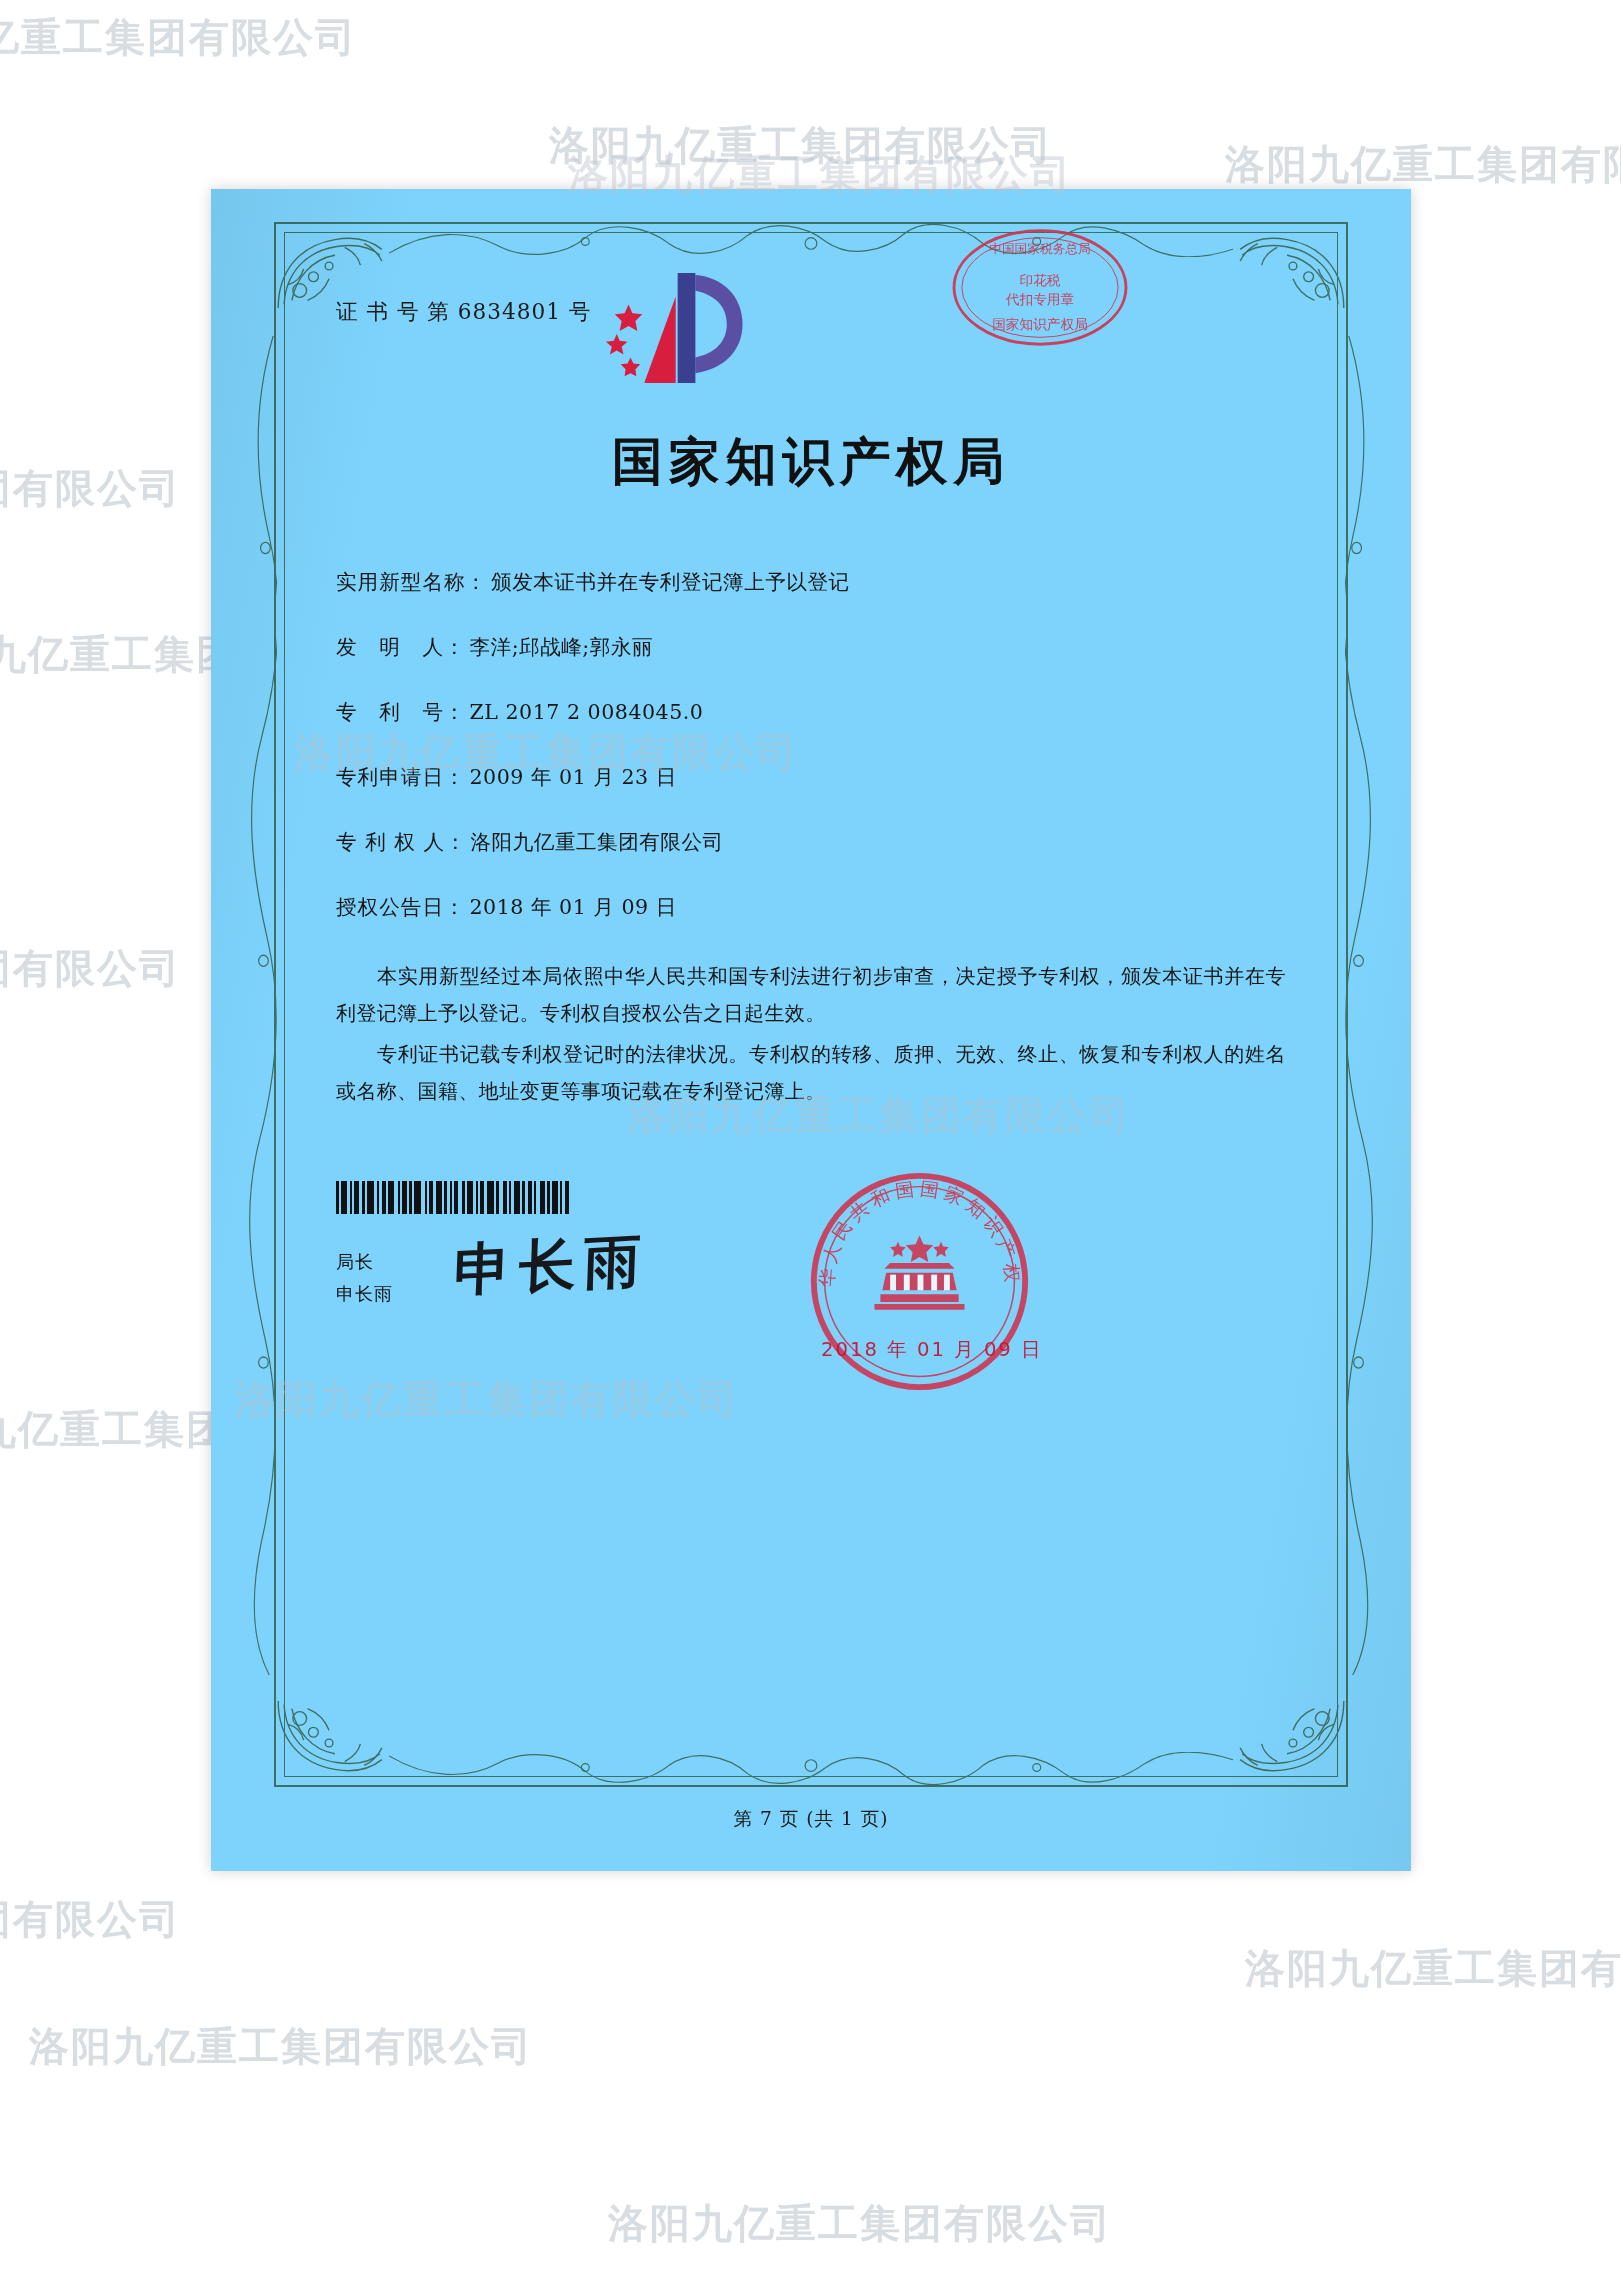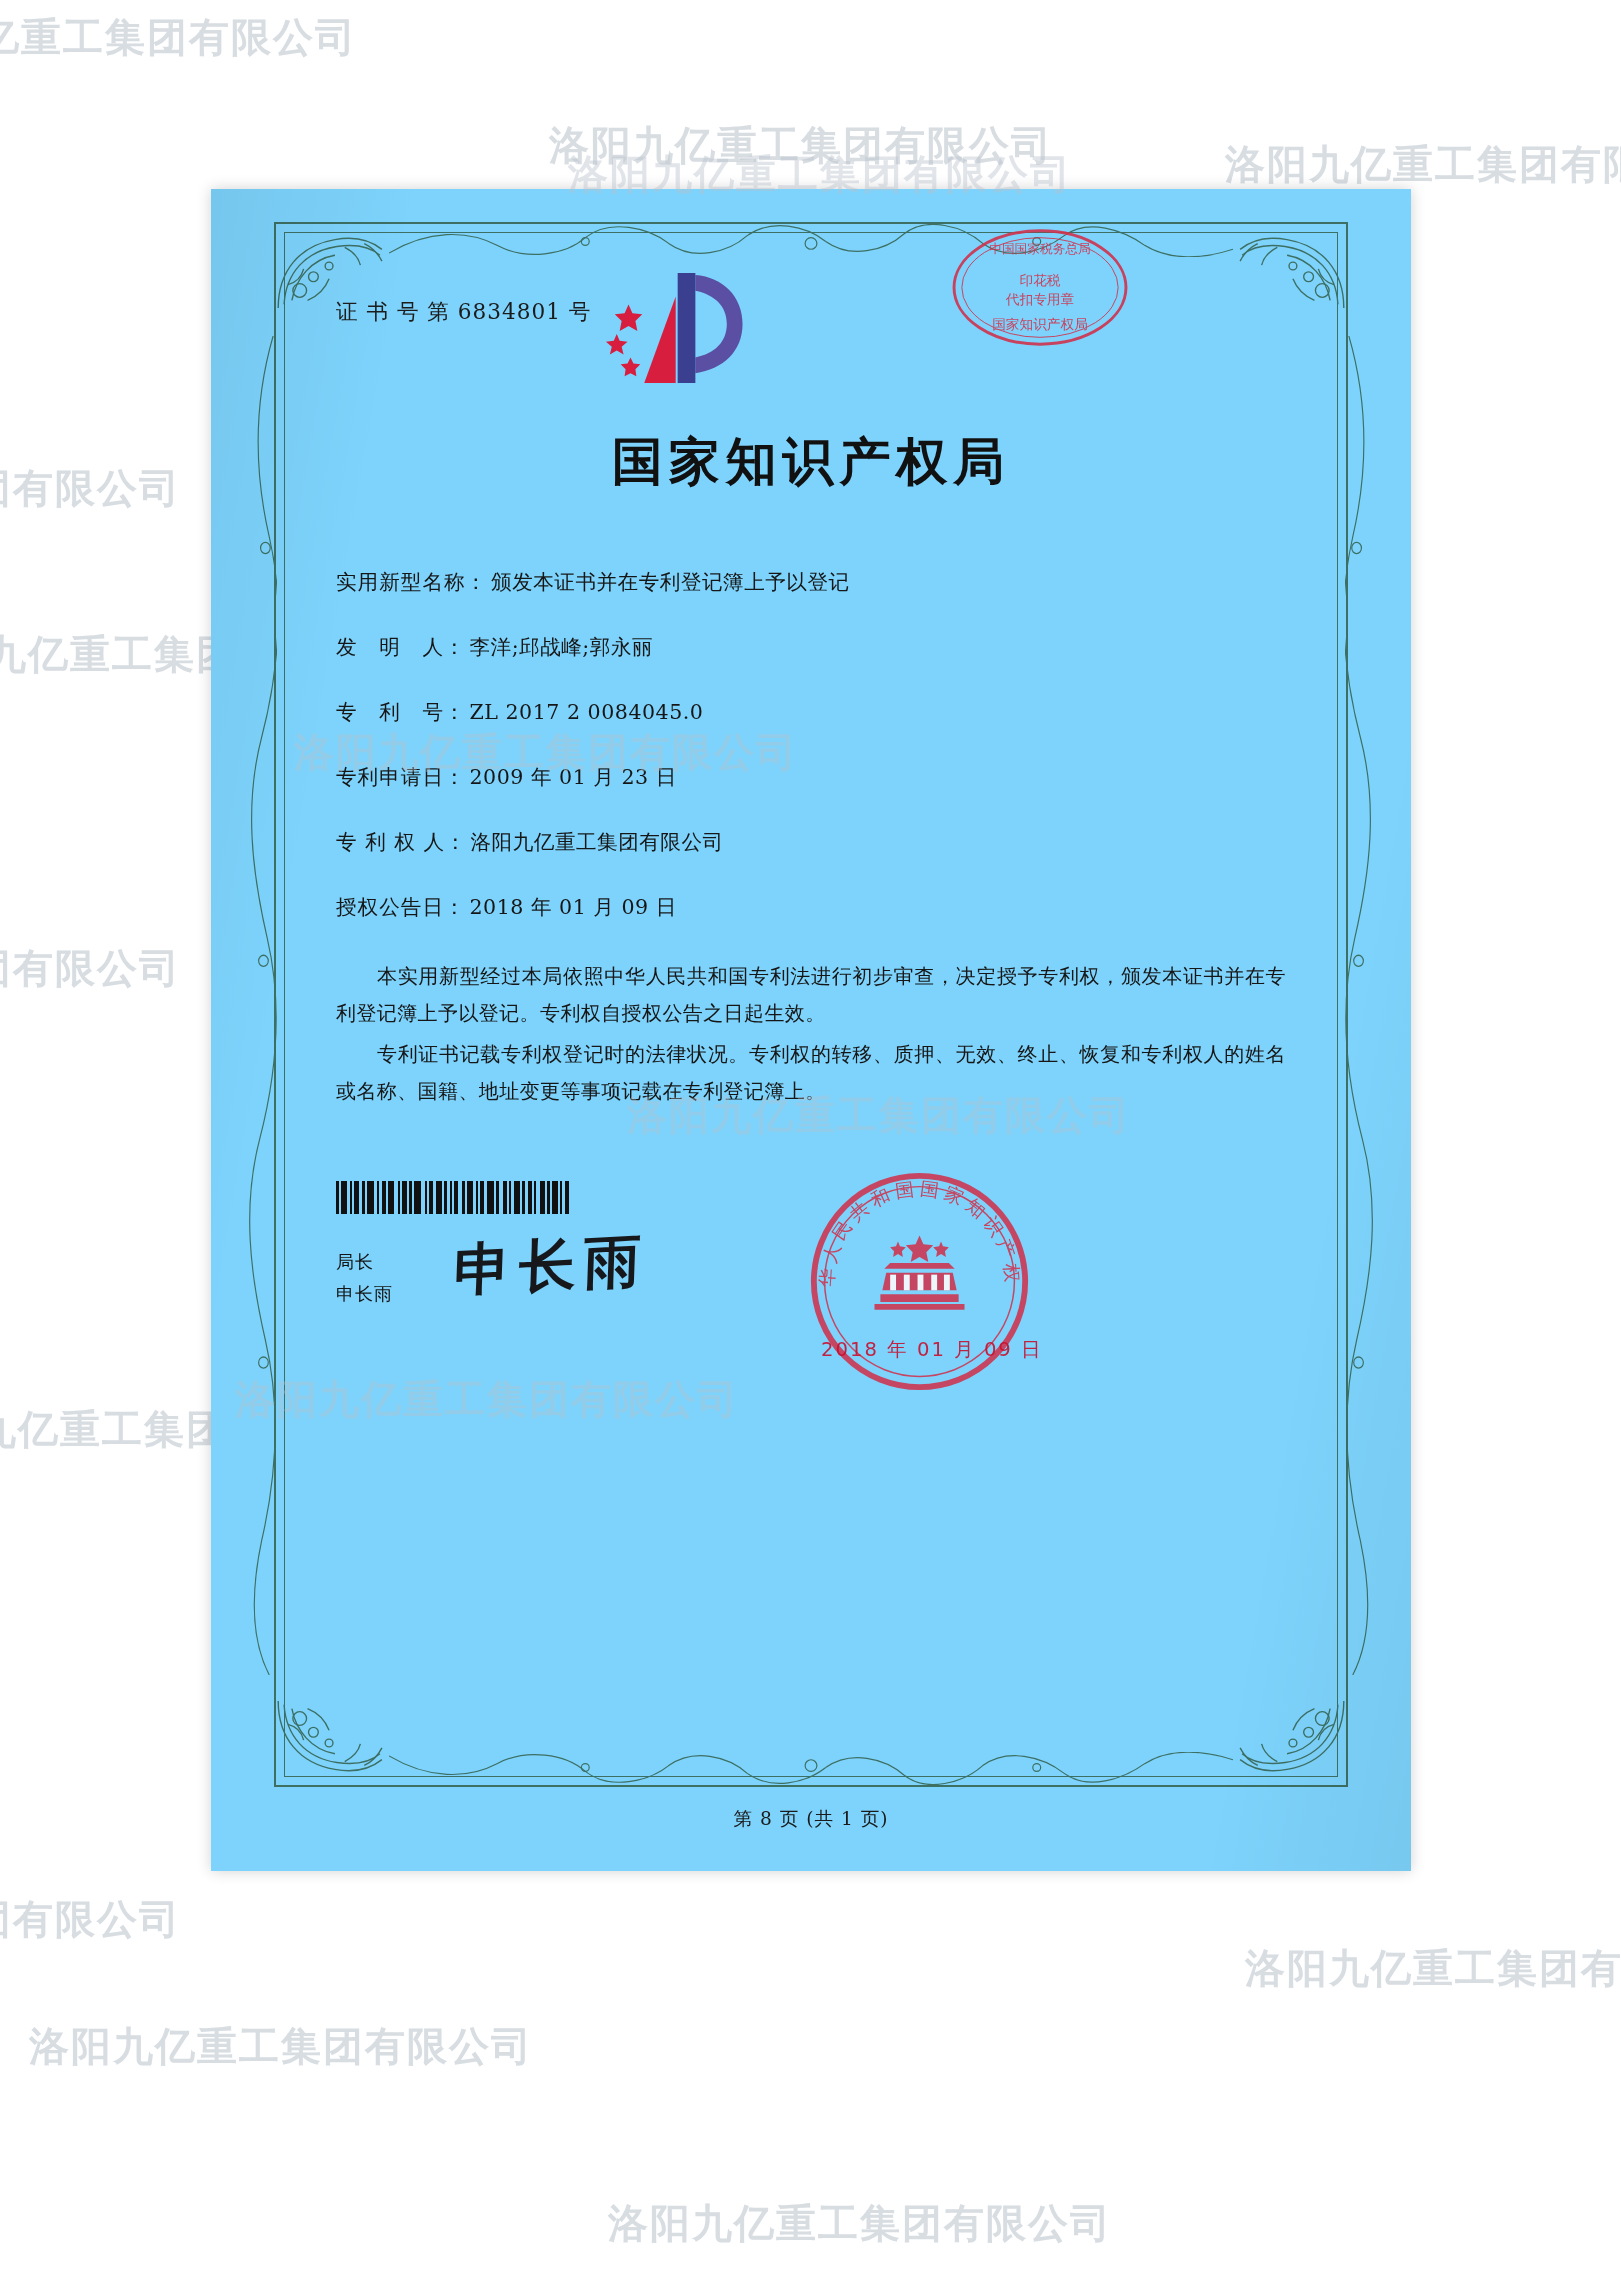--- a/index.html
+++ b/index.html
@@ -529,21 +529,21 @@
         <rect x="25" y="-14" width="6" height="16" fill="#fdfdfb"></rect>
         <path d="M-36 -20 L36 -20 L30 -26 L-30 -26 Z" fill="#d0334d"></path>
         <path d="M0 -54 l4 9 10 1 -7 7 2 10 -9 -5 -9 5 2 -10 -7 -7 10 -1 z" fill="#d0334d"></path>
         <path d="M-22 -48 l2 5 6 1 -4 4 1 6 -5 -3 -5 3 1 -6 -4 -4 6 -1 z" fill="#d0334d"></path>
         <path d="M22 -48 l2 5 6 1 -4 4 1 6 -5 -3 -5 3 1 -6 -4 -4 6 -1 z" fill="#d0334d"></path>
       </g>
     </svg>
   </div>
   <div class="seal-date">2018 年 01 月 09 日</div>
 
-  <div class="page-foot">第 8 页 (共 1 页)</div>
+  <div class="page-foot">第 7 页 (共 1 页)</div>
 
   <div class="sheet-shade"></div>
 </div>
 
 <div class="wm-layer wm-front">
   <div class="wm" style="left:568px; top:147px; opacity:.42;">洛阳九亿重工集团有限公司</div>
   <div class="wm" style="left:294px; top:725px; opacity:.38;">洛阳九亿重工集团有限公司</div>
   <div class="wm" style="left:235px; top:1372px; opacity:.38;">洛阳九亿重工集团有限公司</div>
   <div class="wm" style="left:627px; top:1088px; opacity:.34;">洛阳九亿重工集团有限公司</div>
 </div>

